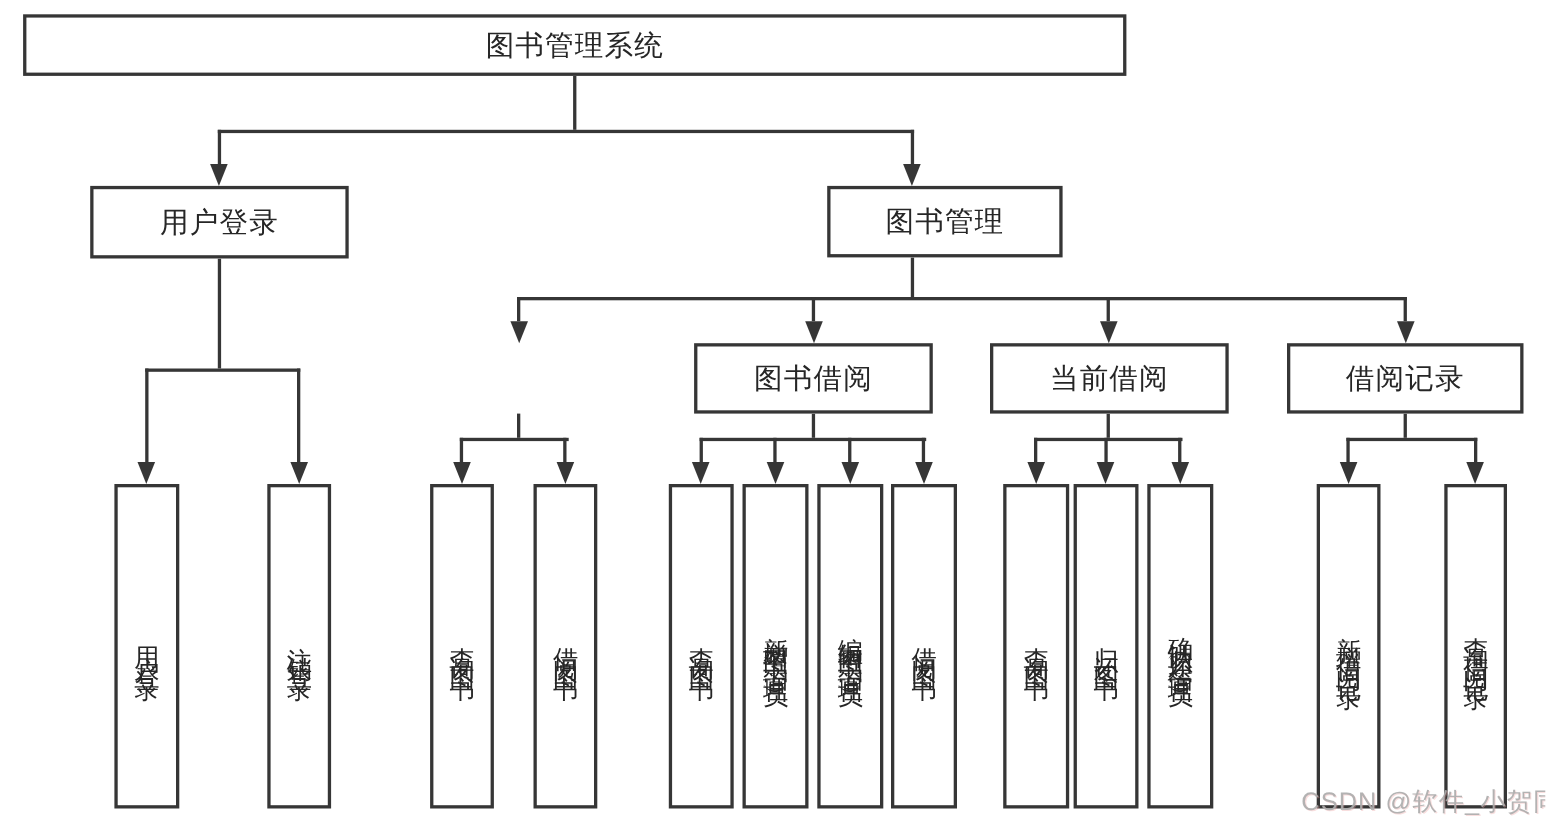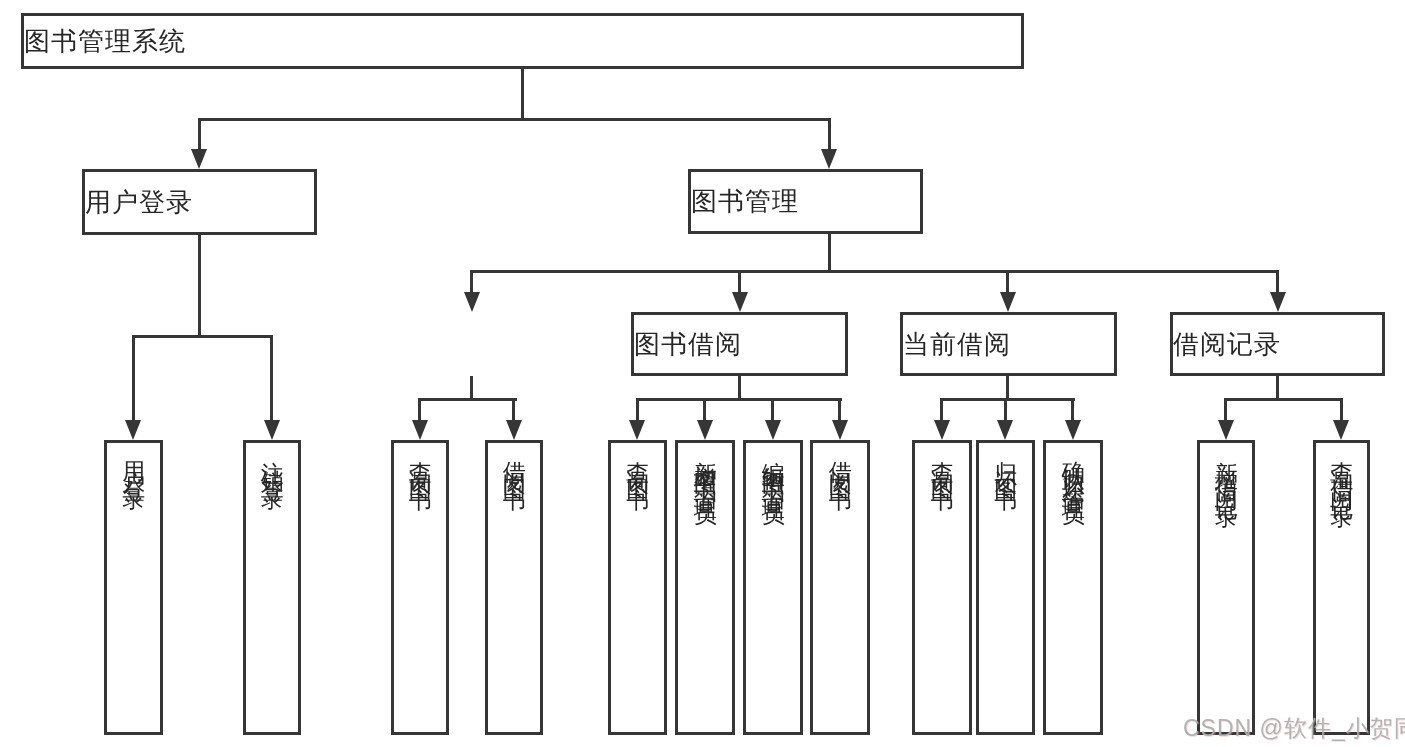--- a/index.html
+++ b/index.html
@@ -4,21 +4,21 @@
 <style>
   html,body { margin:0; padding:0; background:#ffffff; }
   .canvas {
     position:relative; width:1405px; height:747px; background:#ffffff;
     font-family:"Liberation Sans","DejaVu Sans",sans-serif; color:#262626;
     overflow:hidden;
   }
   .node {
     position:absolute; box-sizing:border-box;
     border:3px solid #363636; background:#ffffff;
-    display:flex; align-items:center; justify-content:flex-start;
+    display:flex; align-items:center; justify-content:center;
   }
   .h-node { font-size:26px; letter-spacing:1px; }
   .v-node {
     writing-mode:vertical-rl; text-orientation:mixed;
     font-size:23px; letter-spacing:9px; line-height:1.1;
   }
   .vl { position:absolute; width:3px; background:#363636; }
   .hl { position:absolute; height:3px; background:#363636; }
   .ar {
     position:absolute; width:0; height:0;
@@ -97,21 +97,21 @@
   <div class="ar" style="left:1333px;top:420px;"></div>
 
   <div class="node h-node" style="left:21px;top:13px;width:1003px;height:56px;">
       <span>图书管理系统</span>
     </div>
 
   <div class="node h-node" style="left:82px;top:169px;width:235px;height:66px;">
       <span>用户登录</span>
     </div>
 
-  <div class="node h-node" style="left:688px;top:169px;width:235px;height:65px;">
+  <div class="node h-node" style="left:752px;top:169px;width:214px;height:65px;">
       <span>图书管理</span>
     </div>
 
 
   <div class="node h-node" style="left:900px;top:312px;width:217px;height:64px;">
       <span>当前借阅</span>
     </div>
 
   <div class="node h-node" style="left:631px;top:312px;width:217px;height:64px;">
       <span>图书借阅</span>

